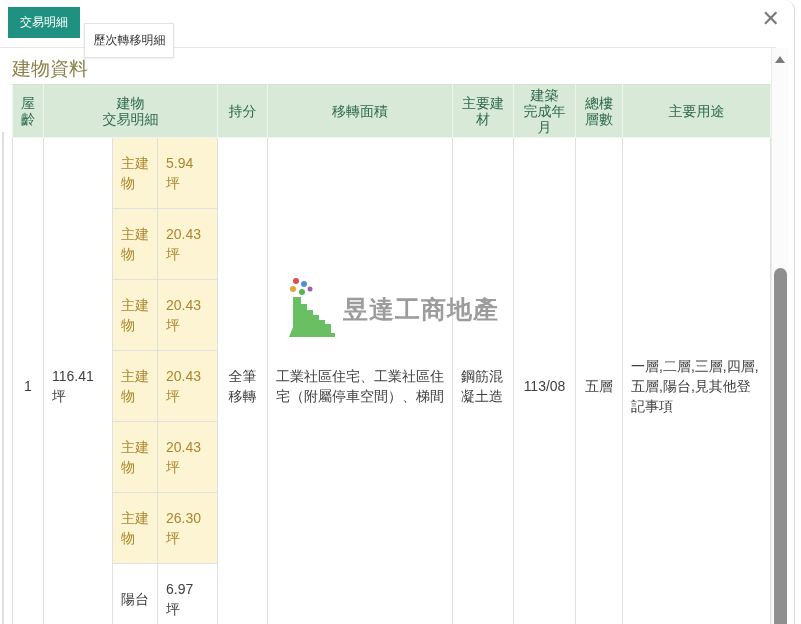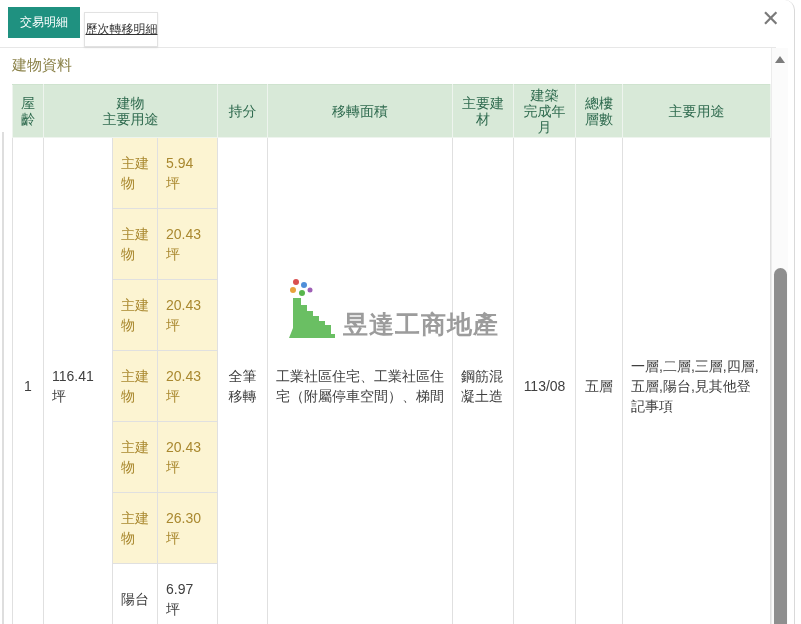--- a/index.html
+++ b/index.html
@@ -7,27 +7,27 @@
   .stage { position:relative; width:801px; height:624px; overflow:hidden; background:#fff; }
 
   .modal { position:absolute; left:0; top:0; width:795px; height:624px; background:#fff;
            border-right:1px solid #d9d9d9; border-radius:0 10px 0 0; }
   .left-edge { position:absolute; left:2px; top:132px; bottom:0; width:2px; background:#dedede; }
 
   
   .tabbar { position:absolute; left:0; top:0; width:776px; height:48px; border-bottom:1px solid #e7e7e7; background:#fff; }
   .tab { display:inline-block; vertical-align:top; font-size:12px; padding:7px 12px; cursor:pointer; }
   .tab.active { margin-top:7px; margin-left:8px; background:var(--tab-active-bg,#1f9180); color:#fff; }
-  .tab.inactive { margin-top:12px; background:#fff; color:#333; border:1px solid #e2e2e2;
-                  box-shadow:0 1px 2px rgba(0,0,0,0.08); padding:8px 0;text-decoration:underline; }
+  .tab.inactive { margin-top:23px; background:#fff; color:#333; border:1px solid #e2e2e2;
+                  box-shadow:0 1px 2px rgba(0,0,0,0.08); padding:8px 8px; }
   .close-btn { position:absolute; top:6px; right:14px; font-size:22px; font-weight:bold; color:#7a7a7a;
                cursor:pointer; line-height:26px; }
 
   
-  .section-title { position:absolute; left:12px; top:56px; font-size:15px; color:var(--section-title-color,#8a8148); }
+  .section-title { position:absolute; left:12px; top:56px; font-size:19px; color:var(--section-title-color,#8a8148); }
 
   
   table.bldg { position:absolute; left:12px; top:84px; width:758px; border-collapse:collapse; table-layout:fixed;
                font-size:14px; color:#404040; }
   table.bldg th { background:var(--header-bg,#d8e9d8); color:var(--header-text,#2e6a4e); font-weight:normal;
                   height:53px; padding:2px; line-height:16px; text-align:center; vertical-align:middle;
                   border:1px solid #eef4ee; border-top:1px solid #cfe3cf; white-space:pre-line; }
   table.bldg td { border:1px solid #e0e0e0; vertical-align:middle; line-height:20px; padding:5px 8px;
                   white-space:pre-line; overflow:hidden; }
   td.hl { background:var(--highlight-bg,#fcf4d2); color:var(--highlight-text,#a9882f); }
@@ -37,21 +37,21 @@
   td.c-area { height:71px; padding-left:9px; }
   td.c-type.last-row, td.c-area.last-row { height:70px; background:#fff; color:#404040; }
   td.c-share { text-align:center; padding:5px 2px; }
   td.c-use { text-align:left; padding:5px 12px 5px 8px; }
   td.c-material { text-align:left; padding:5px 6px; }
   td.c-completion { text-align:center; padding:5px 2px; }
   td.c-floors-total { text-align:center; padding:5px 2px; }
   td.c-floors { text-align:left; padding:5px 6px; }
 
   
-  .watermark { position:absolute; left:289px; top:272px; width:240px; height:66px; display:flex; align-items:flex-end; pointer-events:none; }
+  .watermark { position:absolute; left:289px; top:272px; width:240px; height:66px; display:flex; align-items:center; pointer-events:none; }
   .wm-icon { width:46px; height:64px; flex:0 0 auto; }
   .wm-text { margin-left:8px; margin-top:8px; }
   .wm-title { font-size:25px; font-weight:bold; color:var(--watermark-title,#9c9c9c); letter-spacing:1px; line-height:28px; }
   .wm-sub { font-size:14px; color:var(--watermark-green,#76bb58); margin-top:3px; letter-spacing:1px; }
 
   
   .scroll-track { position:absolute; top:48px; right:6px; width:17px; height:576px; background:#fbfbfb;
                   border-left:1px solid #ececec; }
   .scroll-arrow { position:absolute; top:8px; left:3px; width:0; height:0;
                   border-left:5px solid transparent; border-right:5px solid transparent;
@@ -84,21 +84,21 @@
           <col style="width:61px">
           <col style="width:62px">
         <col style="width:47px">
           <col style="width:148px">
       </colgroup>
       <thead>
         <tr>
           <th>屋
 齡</th>
           <th colspan="3">建物
-主要用途</th>
+交易明細</th>
           <th>持分</th>
           <th>移轉面積</th>
           <th>主要建
 材</th>
           <th>建築
 完成年
 月</th>
           <th>總樓
 層數</th>
           <th>主要用途</th>

